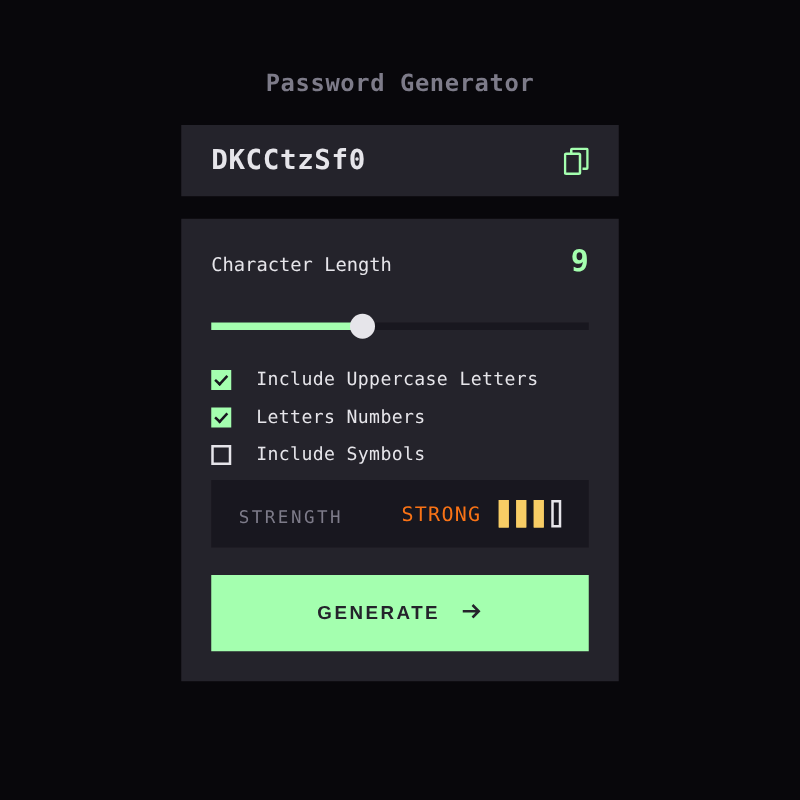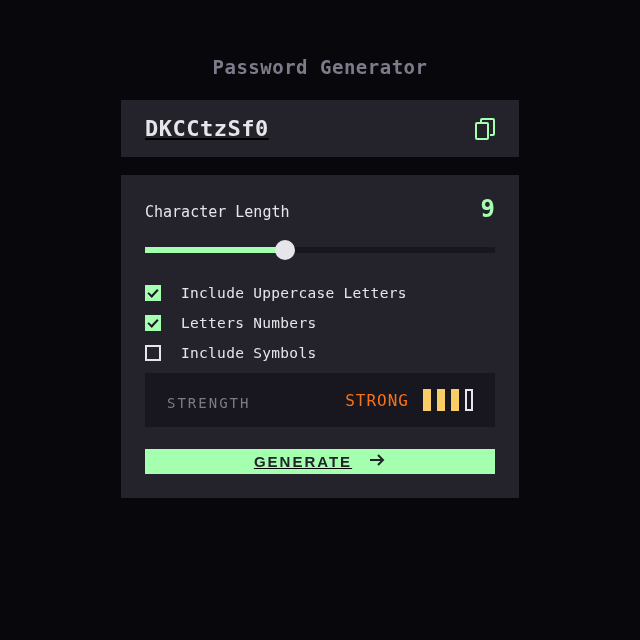--- a/index.html
+++ b/index.html
@@ -6,54 +6,53 @@
   body {
     width: 640px;
     height: 640px;
     background: #08070b;
     font-family: "Menlo", "Consolas", "DejaVu Sans Mono", monospace;
     display: flex;
     justify-content: center;
     padding-top: 56px;
   }
   .app {
-    width: 398px;
+    width: 350px;
   }
   .title {
     color: #7d7b89;
     font-size: 19px;
     text-align: center;
     letter-spacing: 0.5px;
     margin-bottom: 22px;
   }
   .panel-output {
     background: #24232b;
     padding: 16px 24px 16px 24px;
     display: flex;
     align-items: center;
     justify-content: space-between;
     margin-bottom: 18px;
-    text-decoration: underline;
   }
   .password {
     color: #e6e5ea;
     font-size: 22px;
     font-weight: 600;
     letter-spacing: 0.5px;
   }
   .copy-icon svg { display: block; }
   .panel-controls {
     background: #24232b;
     padding: 20px 24px 24px 24px;
   }
   .length-row {
     display: flex;
     align-items: baseline;
     justify-content: space-between;
-    margin-bottom: 18px;
+    margin-bottom: 29px;
   }
   .length-label {
     color: #e6e5ea;
     font-size: 15px;
   }
   .length-value {
     color: #a4ffaf;
     font-size: 24px;
     font-weight: 600;
   }
@@ -159,27 +158,26 @@
     border: 2px solid #e6e5ea;
   }
   .bar.filled {
     background: #f8cd65;
     border-color: #f8cd65;
   }
   .gen-btn {
     width: 100%;
     background: #a4ffaf;
     border: none;
-    padding: 4px 0;
+    padding: 22px 0;
     display: flex;
     align-items: center;
     justify-content: center;
     gap: 18px;
     cursor: pointer;
-    text-decoration: underline;
   }
   .gen-btn-label {
     color: #24232b;
     font-family: inherit;
     font-size: 15px;
     font-weight: 600;
     letter-spacing: 2px;
   }
 </style>
 </head>

